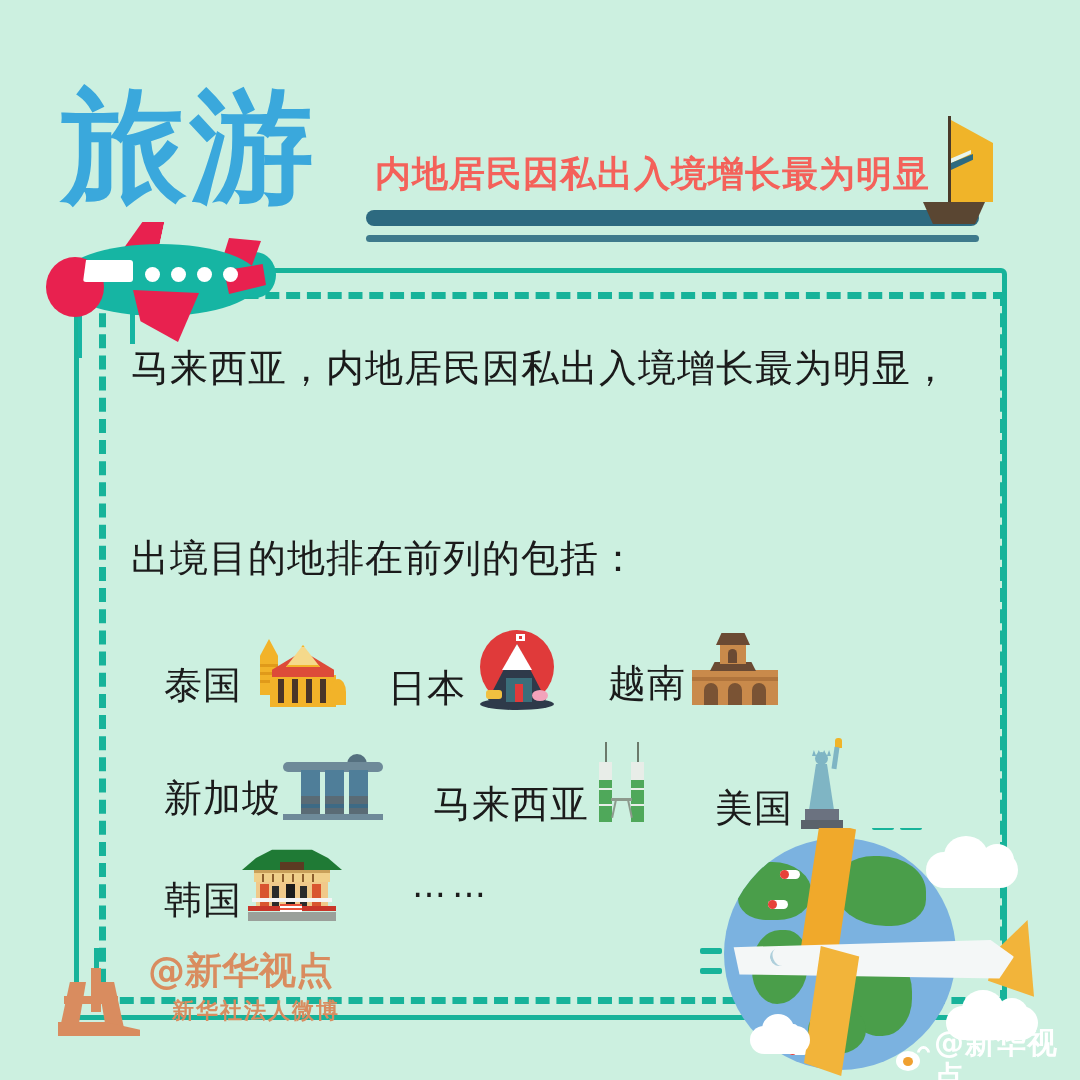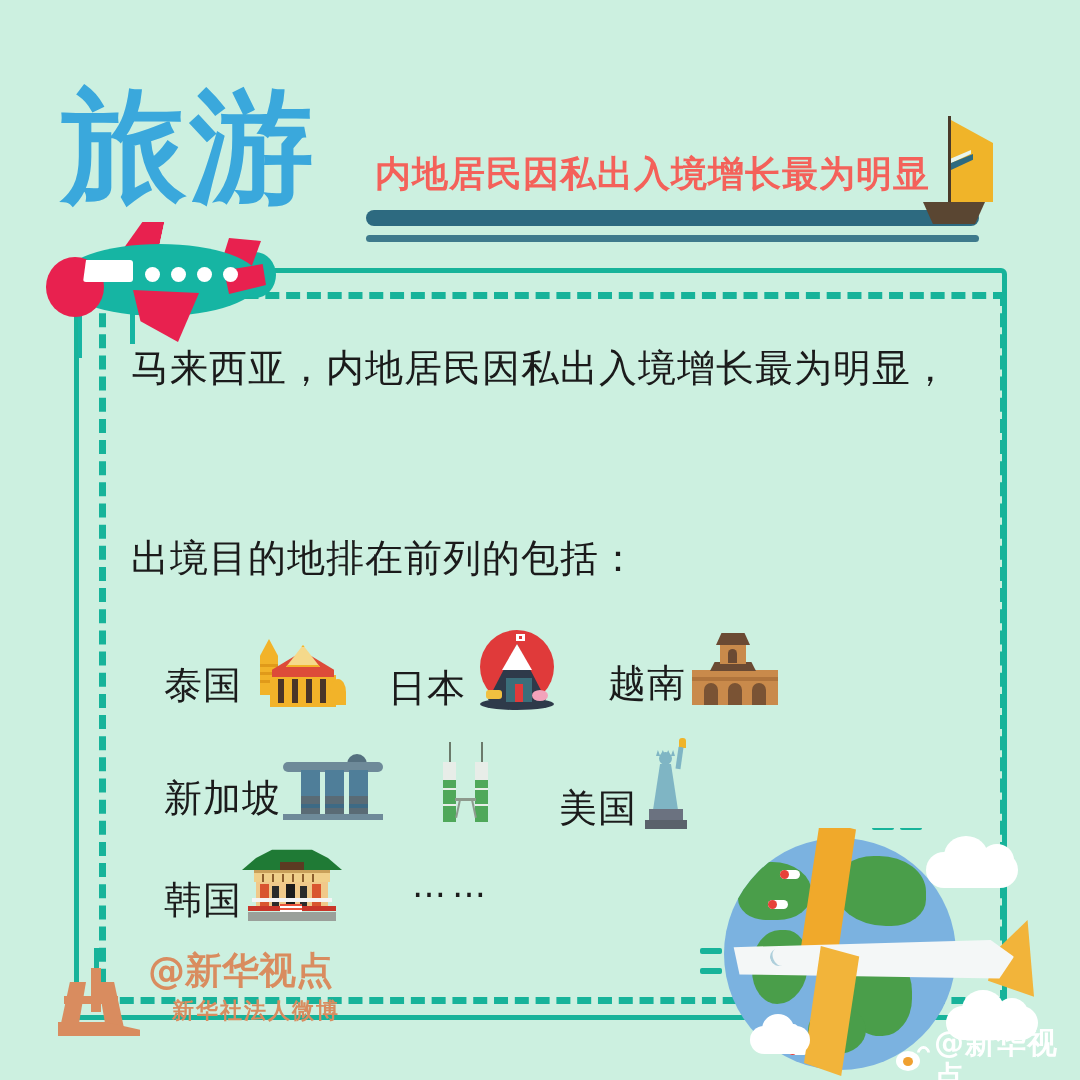--- a/index.html
+++ b/index.html
@@ -456,20 +456,21 @@
         <i class="sg-tower-dark" style="left:20px;"></i>
           <i class="sg-tower-dark" style="left:44px;"></i>
           <i class="sg-tower-dark" style="left:68px;"></i>
         <i class="sg-bar" style="left:20px;"></i>
           <i class="sg-bar" style="left:44px;"></i>
           <i class="sg-bar" style="left:68px;"></i>
         <i class="sg-ground"></i>
       </span>
     </div>
     <div class="dest-item" style="margin-left:48px;">
+      <span class="dest-label">马来西亚</span>
       <span class="ico ico-my">
         <i class="my-spire mys1"></i>
           <i class="my-spire mys2"></i>
         <i class="my-tower myt1"></i>
           <i class="my-tower myt2"></i>
         <i class="my-top" style="left:10px;"></i>
           <i class="my-top" style="left:42px;"></i>
         <i class="my-bridge"></i>
           <i class="my-bridge-l"></i>
           <i class="my-bridge-r"></i>

